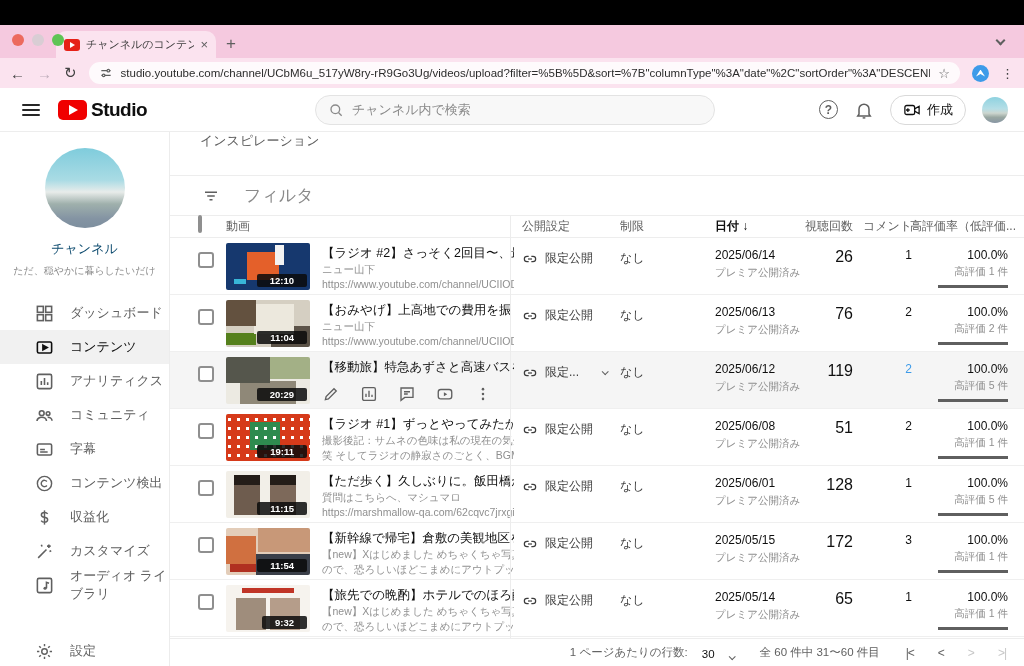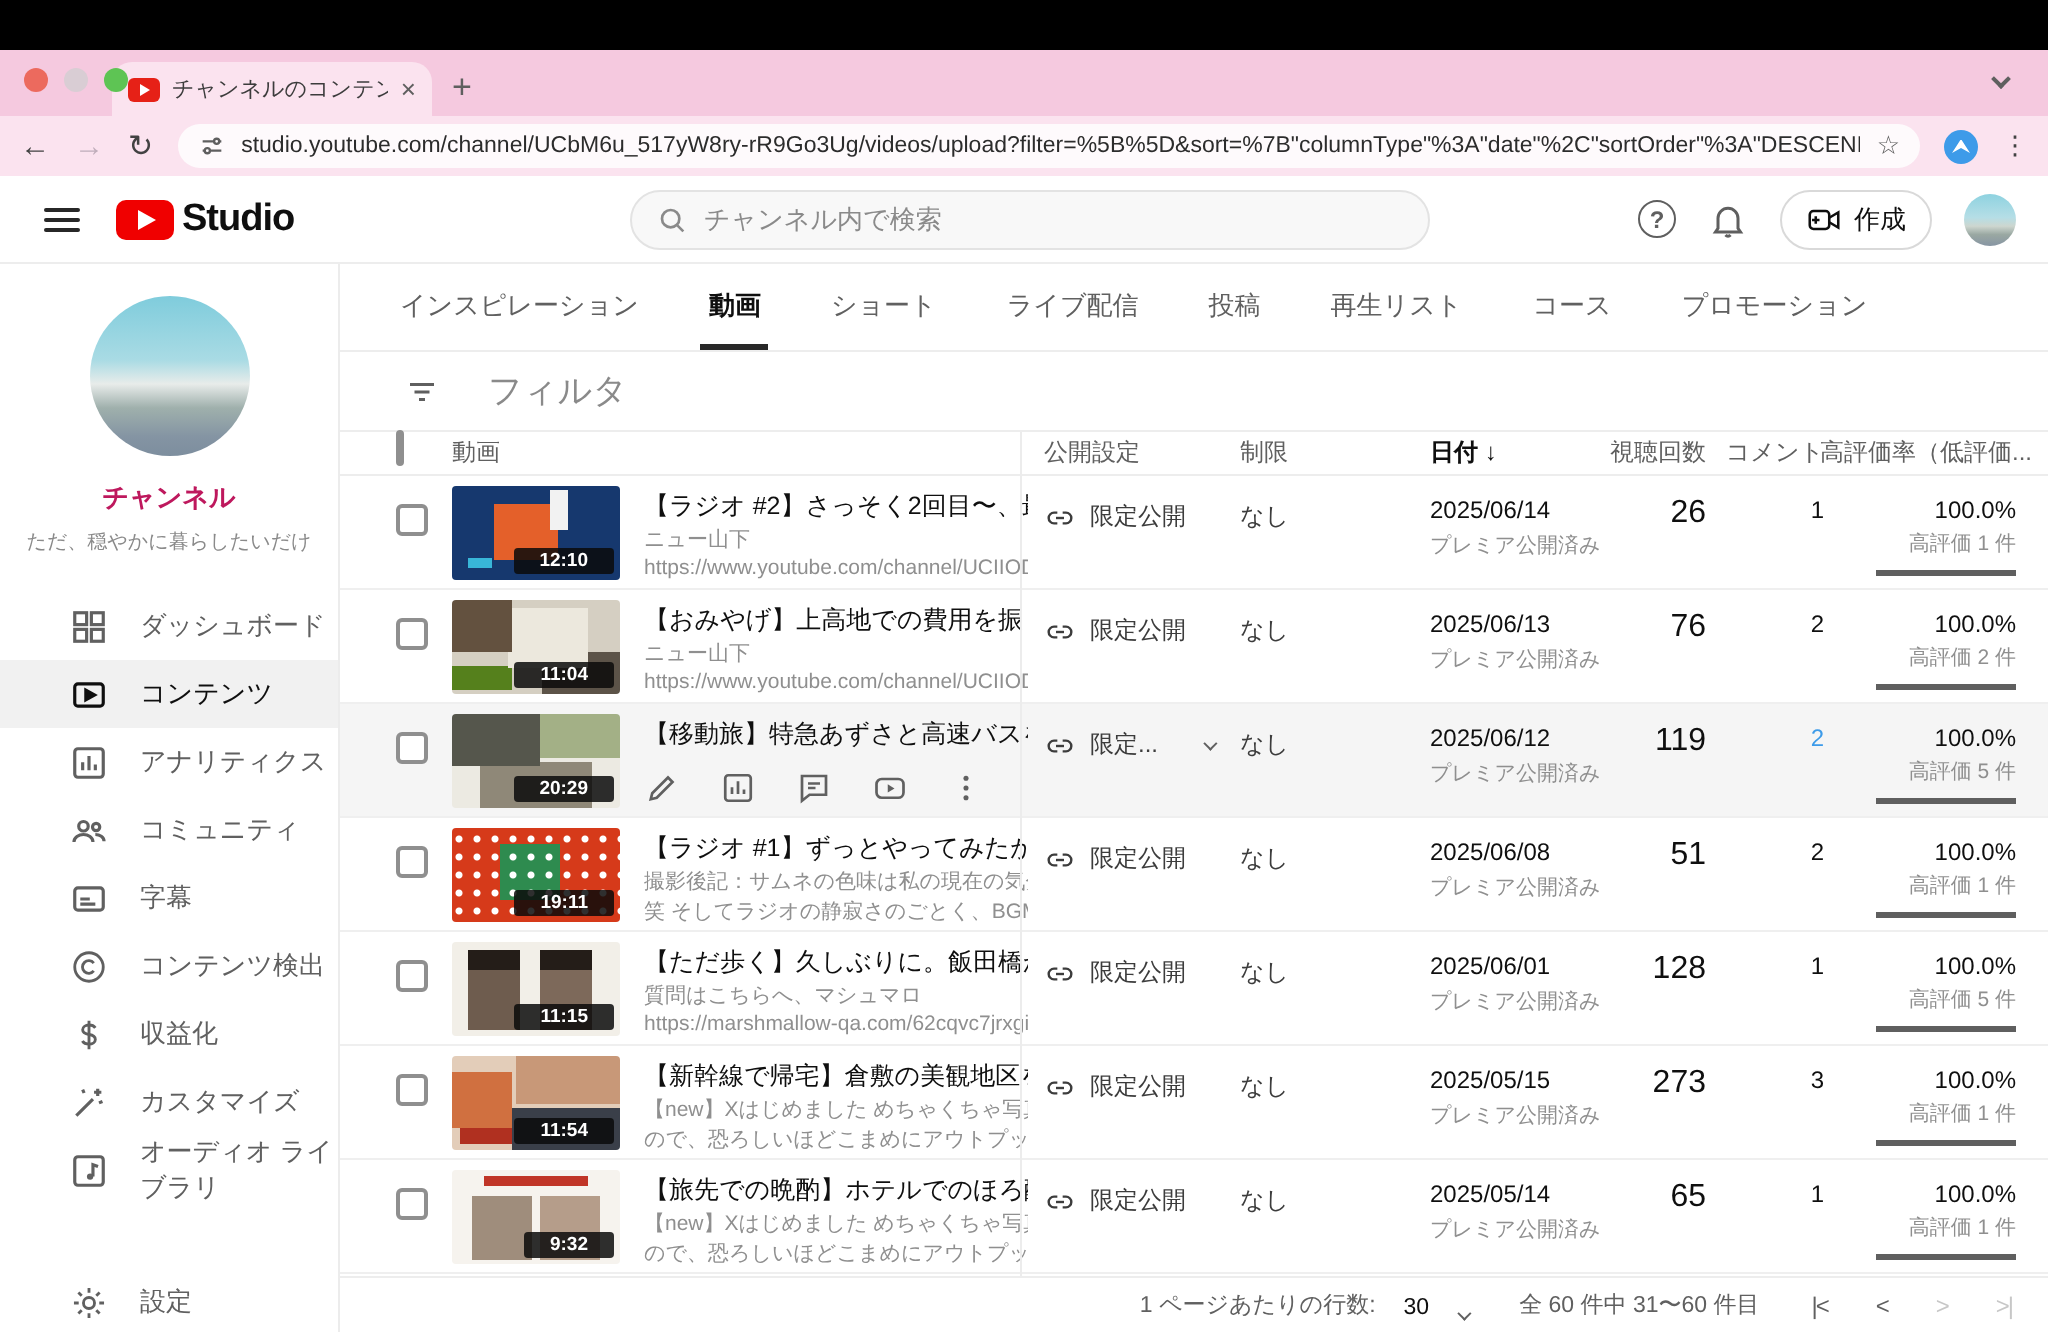--- a/index.html
+++ b/index.html
@@ -57,34 +57,34 @@
   .create-btn { display:flex; align-items:center; gap:6px; border:1px solid #d9d9d9; border-radius:17px;
     padding:5px 12px; font-size:13px; color:#0f0f0f; background:#fff; }
   .avatar-sm { width:26px; height:26px; border-radius:50%;
     background:linear-gradient(180deg,#8ed2e0 0%,#b5dee6 45%,#cdd6cf 62%,#9aa8a2 78%,#8795a3 100%); }
 
   .sidebar { position:absolute; top:44px; left:0; width:170px; bottom:0; background:#fff;
     border-right:1px solid #ececec; }
   .profile { text-align:center; padding-top:16px; }
   .avatar-big { width:80px; height:80px; border-radius:50%; margin:0 auto;
     background:linear-gradient(180deg,#7fccdc 0%,#a9dbe4 40%,#e8ecea 55%,#9fb0ac 70%,#8494a3 88%,#7d8e9e 100%); }
-  .ch-name { font-size:13px; color:#be185d; margin-top:12px;font-weight:bold; }
+  .ch-name { font-size:13px; color:#0c4a6e; margin-top:12px; }
   .ch-desc { font-size:10px; color:#8a8a8a; margin-top:6px; }
   .side-nav { margin-top:18px; }
   .side-item { height:34px; display:flex; align-items:center; gap:16px; padding-left:34px;
     font-size:13px; color:#606060; cursor:default; }
   .side-item.active { background:#f1f1f1; color:#0f0f0f; }
   .side-item .s-ic { width:20px; height:20px; display:flex; align-items:center; justify-content:center;
     font-size:15px; color:#606060; flex:0 0 auto; }
   .side-item svg { width:19px; height:19px; }
   .side-gap { height:14px; }
 
   .main { position:absolute; top:44px; left:170px; right:0; bottom:0; }
-  .tabs { height:44px; display:flex; align-items:flex-end; gap:35px; padding-left:30px;
-    border-bottom:1px solid #ededed; overflow:hidden; white-space:nowrap; }
+  .tabs { height:44px; display:flex; align-items:flex-start; gap:35px; padding-left:30px;
+    border-bottom:1px solid #ededed; overflow:hidden; white-space:nowrap;flex-direction:column; }
   .tab-item { font-size:13px; color:#606060; height:44px; display:flex; align-items:center; position:relative; }
   .tab-item.active { color:#0f0f0f; font-weight:bold; }
   .tab-item.active::after { content:""; position:absolute; left:-4px; right:-4px; bottom:0;
     height:3px; background:#282828; }
   .filterbar { height:40px; display:flex; align-items:center; gap:24px; padding-left:32px;
     border-bottom:1px solid #ededed; }
   .filterbar input { border:0; outline:0; font-size:17px; font-family:inherit; width:300px; }
   .filterbar input::placeholder { color:#8a8a8a; }
 
   
@@ -551,21 +551,21 @@
                   <path d="M9 12h6"></path>
                   <path d="M10 8H7.5a4 4 0 0 0 0 8H10M14 8h2.5a4 4 0 0 1 0 8H14"></path>
                 </svg></span>
               <span>限定公開</span>
             </div>
             <div class="cell-restr">なし</div>
             <div class="cell-date">
               <div>2025/05/15</div>
               <div class="date-sub">プレミア公開済み</div>
             </div>
-            <div class="cell-views">273</div>
+            <div class="cell-views">172</div>
             <div class="cell-com">3</div>
             <div class="cell-rate">
               <div>100.0%</div>
               <div class="rate-sub">高評価 1 件</div>
               <div class="rate-bar"></div>
             </div>
           </div>
           <div class="vrow">
             <span class="cb rcb"></span>
             <div class="thumb t7">

